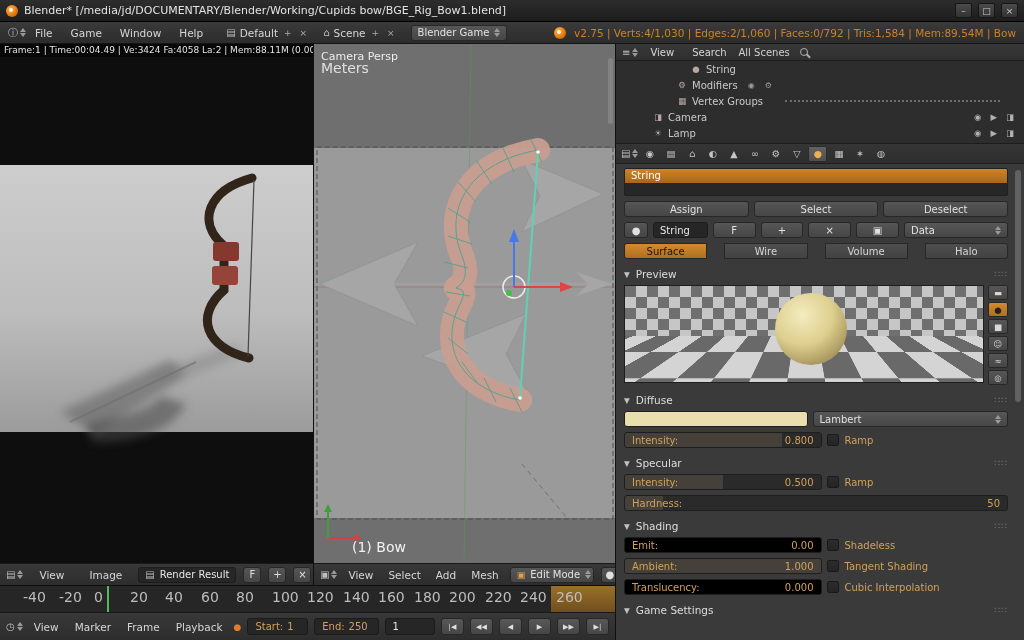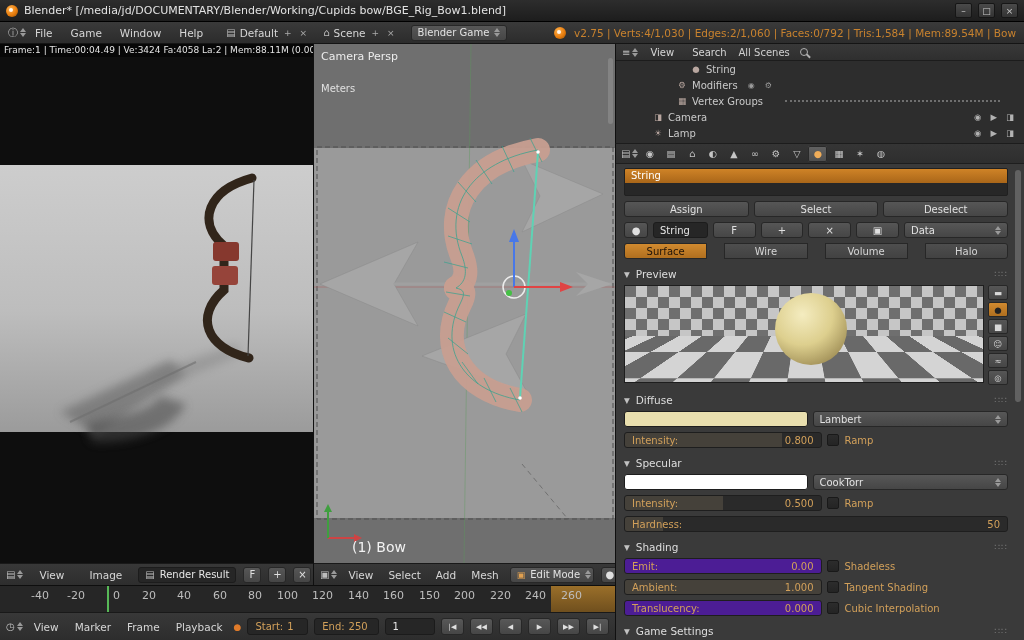--- a/index.html
+++ b/index.html
@@ -44,21 +44,21 @@
          gap:5px;padding:0 6px;font-size:10px;color:#e6e6e6}
 
   
   .image-editor{position:absolute;left:0;top:44px;width:313px;height:541px;background:#0e0e0e}
   .img-overlay{position:absolute;left:0;top:0;right:0;height:13px;background:rgba(0,0,0,.45);color:#e3e3e3;
                font-size:9px;line-height:13px;padding-left:4px;white-space:nowrap;overflow:hidden;z-index:2}
 
   
   .viewport{position:absolute;left:313px;top:44px;width:302px;height:541px;border-left:1px solid #101010;background:#969696}
   .vp-label{position:absolute;left:7px;top:6px;font-size:11px;color:#ececec;z-index:2}
-  .vp-units{position:absolute;left:7px;top:39px;font-size:10px;color:#e0e0e0;z-index:2}
+  .vp-units{position:absolute;left:7px;top:16px;font-size:14px;color:#e0e0e0;z-index:2}
   .vp-object{position:absolute;left:38px;bottom:30px;font-size:14px;color:#f2f2f2;z-index:2}
   .vp-scroll{position:absolute;right:2px;top:14px;width:5px;height:66px;background:#8a8a8a;border-radius:3px;opacity:.75;z-index:2}
 
   
   .outliner{position:absolute;left:615px;top:44px;width:409px;height:99px;background:#2d2d2d;border-left:1px solid #101010}
   .o-header{height:17px;background:linear-gradient(#383838,#2f2f2f);border-bottom:1px solid #1c1c1c;
             display:flex;align-items:center;gap:6px;padding:0 6px;font-size:10px}
   .o-header .menu{padding:0 6px}
   .orow{display:flex;align-items:center;height:16px;gap:4px;font-size:10px;color:#c9c9c9;padding-right:10px}
   .oicon{font-size:8.5px;color:#b9a7a0;width:12px;text-align:center}
@@ -101,30 +101,30 @@
   .sphere-shadow{position:absolute;left:37%;top:66%;width:100px;height:20px;
                  background:radial-gradient(ellipse,rgba(0,0,0,.32),transparent 70%)}
   .preview-sphere{position:absolute;left:42%;top:7%;width:72px;height:72px;border-radius:50%;
                   background:radial-gradient(circle at 38% 30%,#f4ecc0,#ddcf8e 45%,#a6955c 78%,#6e6138)}
   .preview-strip{width:20px;display:flex;flex-direction:column;gap:2px}
   .pv-btn{height:15px;background:linear-gradient(#565656,#464646);border:1px solid #272727;border-radius:2px;
           display:flex;align-items:center;justify-content:center;font-size:8.5px;color:#d8d8d8}
   .pv-btn.active{background:linear-gradient(#d18a2f,#b06f1f);color:#222}
   .swatch{flex:1;height:16px;border:1px solid #1e1e1e;border-radius:3px}
   .slider{flex:1;height:16px;border:1px solid #1e1e1e;border-radius:3px;display:flex;justify-content:space-between;
-          align-items:center;padding:0 7px;font-size:10px;color:#d2a05a;background:#4c1d95}
+          align-items:center;padding:0 7px;font-size:10px;color:#d2a05a;background:#000000}
   .cbrow{flex:1;display:flex;align-items:center;gap:6px}
   .cb{width:12px;height:12px;border-radius:2px;background:linear-gradient(#2c2c2c,#242424);border:1px solid #191919;
       font-size:9px;line-height:10px;text-align:center;color:#241504;flex:0 0 12px}
   .cblabel{font-size:10px;color:#d2a05a}
 
   
   .timeline{position:absolute;left:0;top:585px;width:615px;height:55px;border-top:1px solid #0e0e0e;background:#262626}
   .tl-ruler{position:absolute;left:0;top:0;width:615px;height:27px;overflow:hidden}
-  .tick{position:absolute;top:3px;width:26px;text-align:right;font-size:11px;color:#bdbdbd}
+  .tick{position:absolute;top:3px;width:26px;text-align:left;font-size:14px;color:#bdbdbd}
   .tl-outrange{position:absolute;left:551px;top:0;width:64px;height:27px;background:linear-gradient(#9a6f2a,#6e4e1d)}
   .tl-frameline{position:absolute;left:107px;top:0;width:2px;height:27px;background:#57b857}
   .tl-header{position:absolute;left:0;bottom:0;width:615px;height:28px;background:linear-gradient(#383838,#2d2d2d);
              border-top:1px solid #191919;display:flex;align-items:center;gap:6px;padding:0 6px;white-space:nowrap}
   .tl-field{background:#262626;border:1px solid #1b1b1b;border-radius:3px;height:17px;display:flex;align-items:center;
             gap:4px;padding:0 7px;font-size:10px;color:#d2a05a}
   .tl-field .cur{color:#e8e8e8}
   .tbtn{width:23px;height:17px;background:linear-gradient(#585858,#464646);border:1px solid #272727;border-radius:3px;
         display:flex;align-items:center;justify-content:center;font-size:7px;color:#e0e0e0;flex:0 0 23px}
   .rec{color:#e07b2a;font-size:9px}
@@ -461,30 +461,20 @@
           <span class="cblabel">Ramp</span>
         </div>
       </div>
 
       <div class="phead">
         <span class="tri">▼</span>
         <span>Specular</span>
         <span class="grip">∷∷</span>
       </div>
       <div class="prow">
-        <div class="swatch" style="background:#ffffff"></div>
-        <div class="dd" style="flex:1">
-          <span class="lab">CookTorr</span>
-          <span class="ud">
-              <i class="u"></i>
-              <i class="d"></i>
-            </span>
-        </div>
-      </div>
-      <div class="prow">
         <div class="slider" style="background:linear-gradient(to right,#45413a 50%,#2a2a2a 50%)">
           <span>Intensity:</span>
           <span>0.500</span>
         </div>
         <div class="cbrow">
           <span class="cb"></span>
           <span class="cblabel">Ramp</span>
         </div>
       </div>
       <div class="prow">
@@ -546,21 +536,21 @@
       <span class="tick" style="left:59px">-20</span>
       <span class="tick" style="left:94px">0</span>
       <span class="tick" style="left:130px">20</span>
       <span class="tick" style="left:165px">40</span>
       <span class="tick" style="left:201px">60</span>
       <span class="tick" style="left:236px">80</span>
       <span class="tick" style="left:272px">100</span>
       <span class="tick" style="left:307px">120</span>
       <span class="tick" style="left:343px">140</span>
       <span class="tick" style="left:378px">160</span>
-      <span class="tick" style="left:414px">150</span>
+      <span class="tick" style="left:414px">180</span>
       <span class="tick" style="left:449px">200</span>
       <span class="tick" style="left:485px">220</span>
       <span class="tick" style="left:520px">240</span>
       <span class="tick" style="left:556px">260</span>
       <div class="tl-frameline"></div>
     </div>
     <div class="tl-header">
       <span class="ed-icon">
         <span>◷</span>
         <span class="ud">

